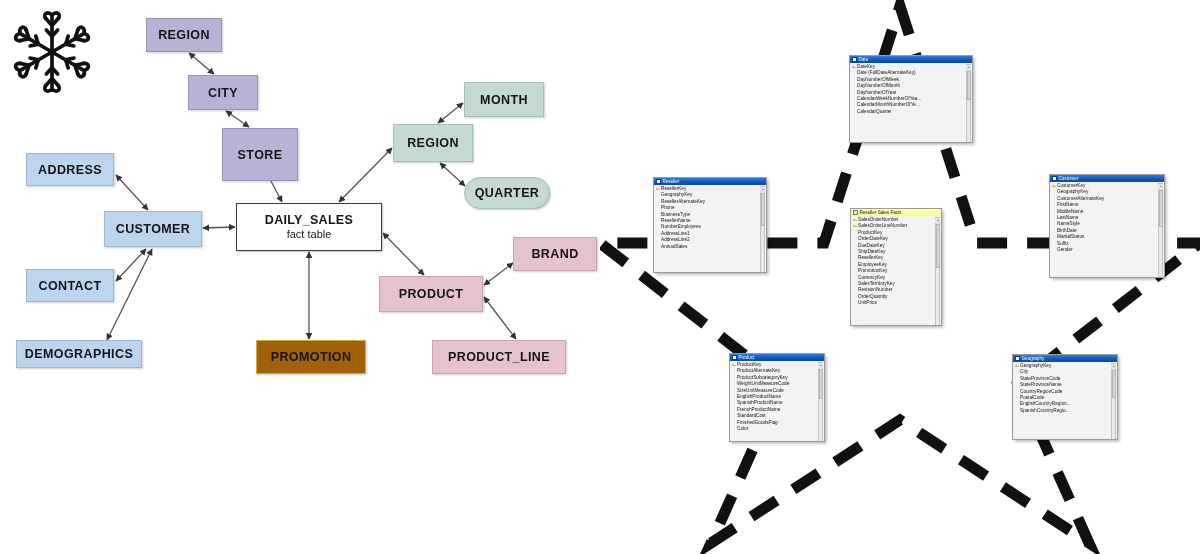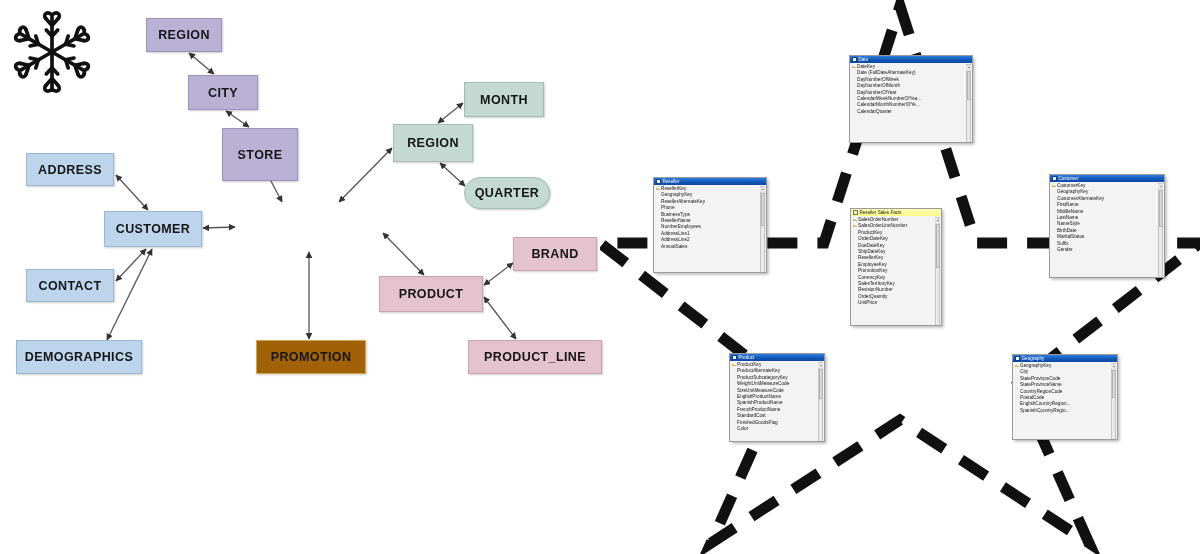--- a/index.html
+++ b/index.html
@@ -234,37 +234,41 @@
         </div>
         <div class="ent blue" style="left: 26px; top: 153px; width: 88px; height: 33px;">
           <span>ADDRESS</span>
         </div>
         <div class="ent blue" style="left: 104px; top: 211px; width: 98px; height: 36px;">
           <span>CUSTOMER</span>
         </div>
         <div class="ent blue" style="left: 26px; top: 269px; width: 88px; height: 33px;">
           <span>CONTACT</span>
         </div>
-        <div class="ent blue" style="left: 16px; top: 340px; width: 126px; height: 34px;">
+        <div class="ent blue" style="left: 16px; top: 340px; width: 126px; height: 28px;">
           <span>DEMOGRAPHICS</span>
         </div>
         <div class="ent pink" style="left: 513px; top: 237px; width: 84px; height: 34px;">
           <span>BRAND</span>
         </div>
         <div class="ent pink" style="left: 379px; top: 276px; width: 104px; height: 36px;">
           <span>PRODUCT</span>
         </div>
-        <div class="ent pink" style="left: 468px; top: 340px; width: 134px; height: 34px;">
+        <div class="ent pink" style="left: 432px; top: 340px; width: 134px; height: 34px;">
           <span>PRODUCT_LINE</span>
         </div>
         <div class="ent gold" style="left: 256px; top: 340px; width: 110px; height: 34px;">
           <span>PROMOTION</span>
         </div>
       </div>
 
+    <div class="ent fact" id="daily-sales-box" style="left: 236px; top: 203px; width: 146px; height: 48px;">
+      <span class="fact-title">DAILY_SALES</span>
+      <span class="fact-sub">fact table</span>
+    </div>
   </div>
 
   <div id="right-panel">
 
     <svg id="star-svg" width="600" height="554" viewBox="0 0 600 554">
       <polygon points="300,6 376,243 600,243 418,384 489,543 300,420 111,543 182,384 0,243 224,243" fill="none" stroke="#111111" stroke-width="11" stroke-dasharray="30 20" stroke-linecap="butt" stroke-linejoin="miter"></polygon>
     </svg>
 
     <div id="right-tables">
         <div class="tbl" style="left: 249px; top: 55px; width: 124px; height: 88px;">

